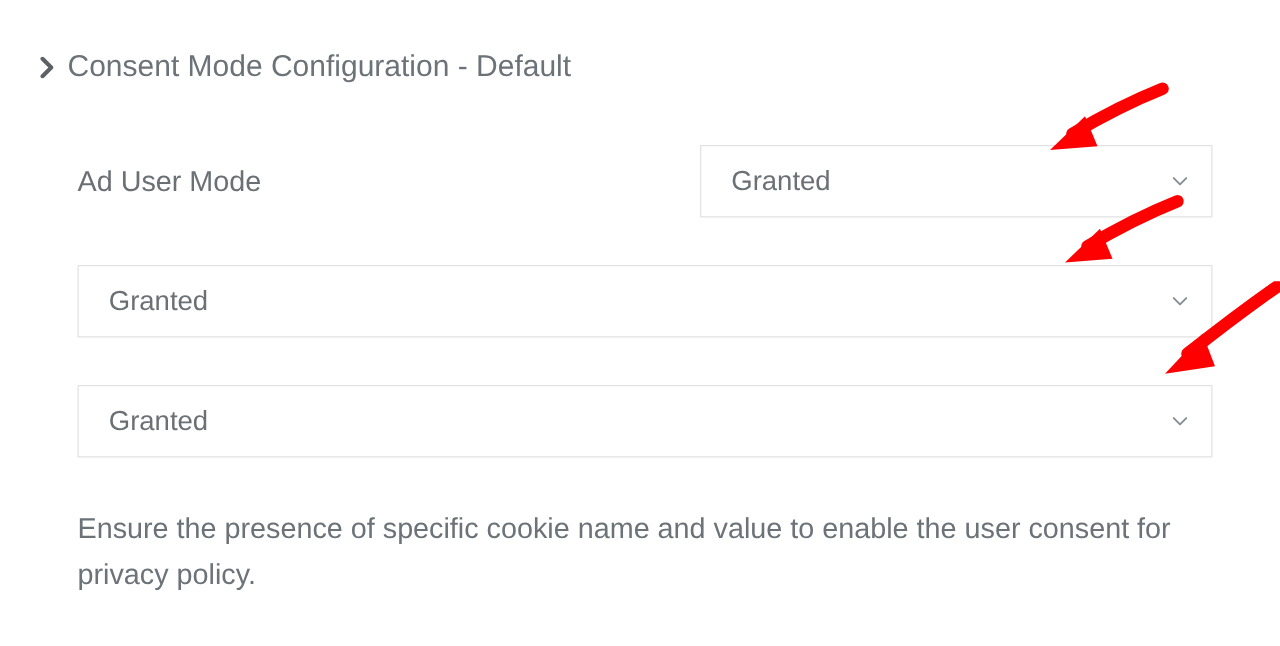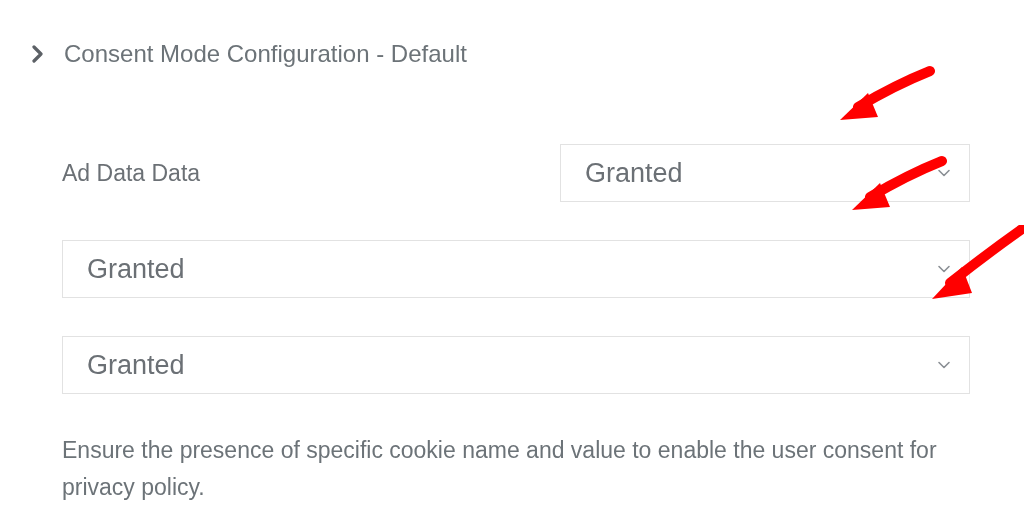--- a/index.html
+++ b/index.html
@@ -12,22 +12,22 @@
       background: #ffffff;
       width: 1024px;
       height: 517px;
       color: #6c757d;
       padding: 40px 0 0 32px;
       position: relative;
     }
     .section-header {
       display: flex;
       align-items: center;
-      gap: 20px;
-      margin-bottom: 76px;
+      gap: 10px;
+      margin-bottom: 48px;
     }
     .chevron-right {
       width: 12px;
       height: 18px;
       display: inline-block;
     }
     .chevron-right svg {
       display: block;
     }
     .section-title {
@@ -53,21 +53,21 @@
     .select-wrapper {
       position: relative;
       flex: 1;
     }
     .select-box {
       width: 100%;
       height: 58px;
       border: 1px solid #e2e2e2;
       background: #ffffff;
       padding: 0 44px 0 24px;
-      font-size: 27px;
+      font-size: 22px;
       color: #6b7075;
       display: flex;
       align-items: center;
       cursor: pointer;
       position: relative;
     }
     .select-chevron {
       position: absolute;
       right: 18px;
       top: 50%;
@@ -103,21 +103,21 @@
     <svg viewBox="0 0 12 18" width="12" height="18">
       <path d="M 2 2 L 9 9 L 2 16" stroke="#5c6166" stroke-width="3.2" fill="none" stroke-linecap="round" stroke-linejoin="round"></path>
     </svg>
   </span>
   <span class="section-title">Consent Mode Configuration - Default</span>
 </div>
 
 <div class="form-rows">
 
   <div class="form-row">
-    <div class="form-label">Ad Data Data</div>
+    <div class="form-label">Ad User Mode</div>
     <div class="select-wrapper">
       <div class="select-box">
         <span>Granted</span>
         <span class="select-chevron">
           <svg viewBox="0 0 14 14" width="14" height="14">
             <path d="M 2 4.5 L 7 9.5 L 12 4.5" stroke="#8a8f94" stroke-width="1.6" fill="none" stroke-linecap="round" stroke-linejoin="round"></path>
           </svg>
         </span>
       </div>
     </div>

